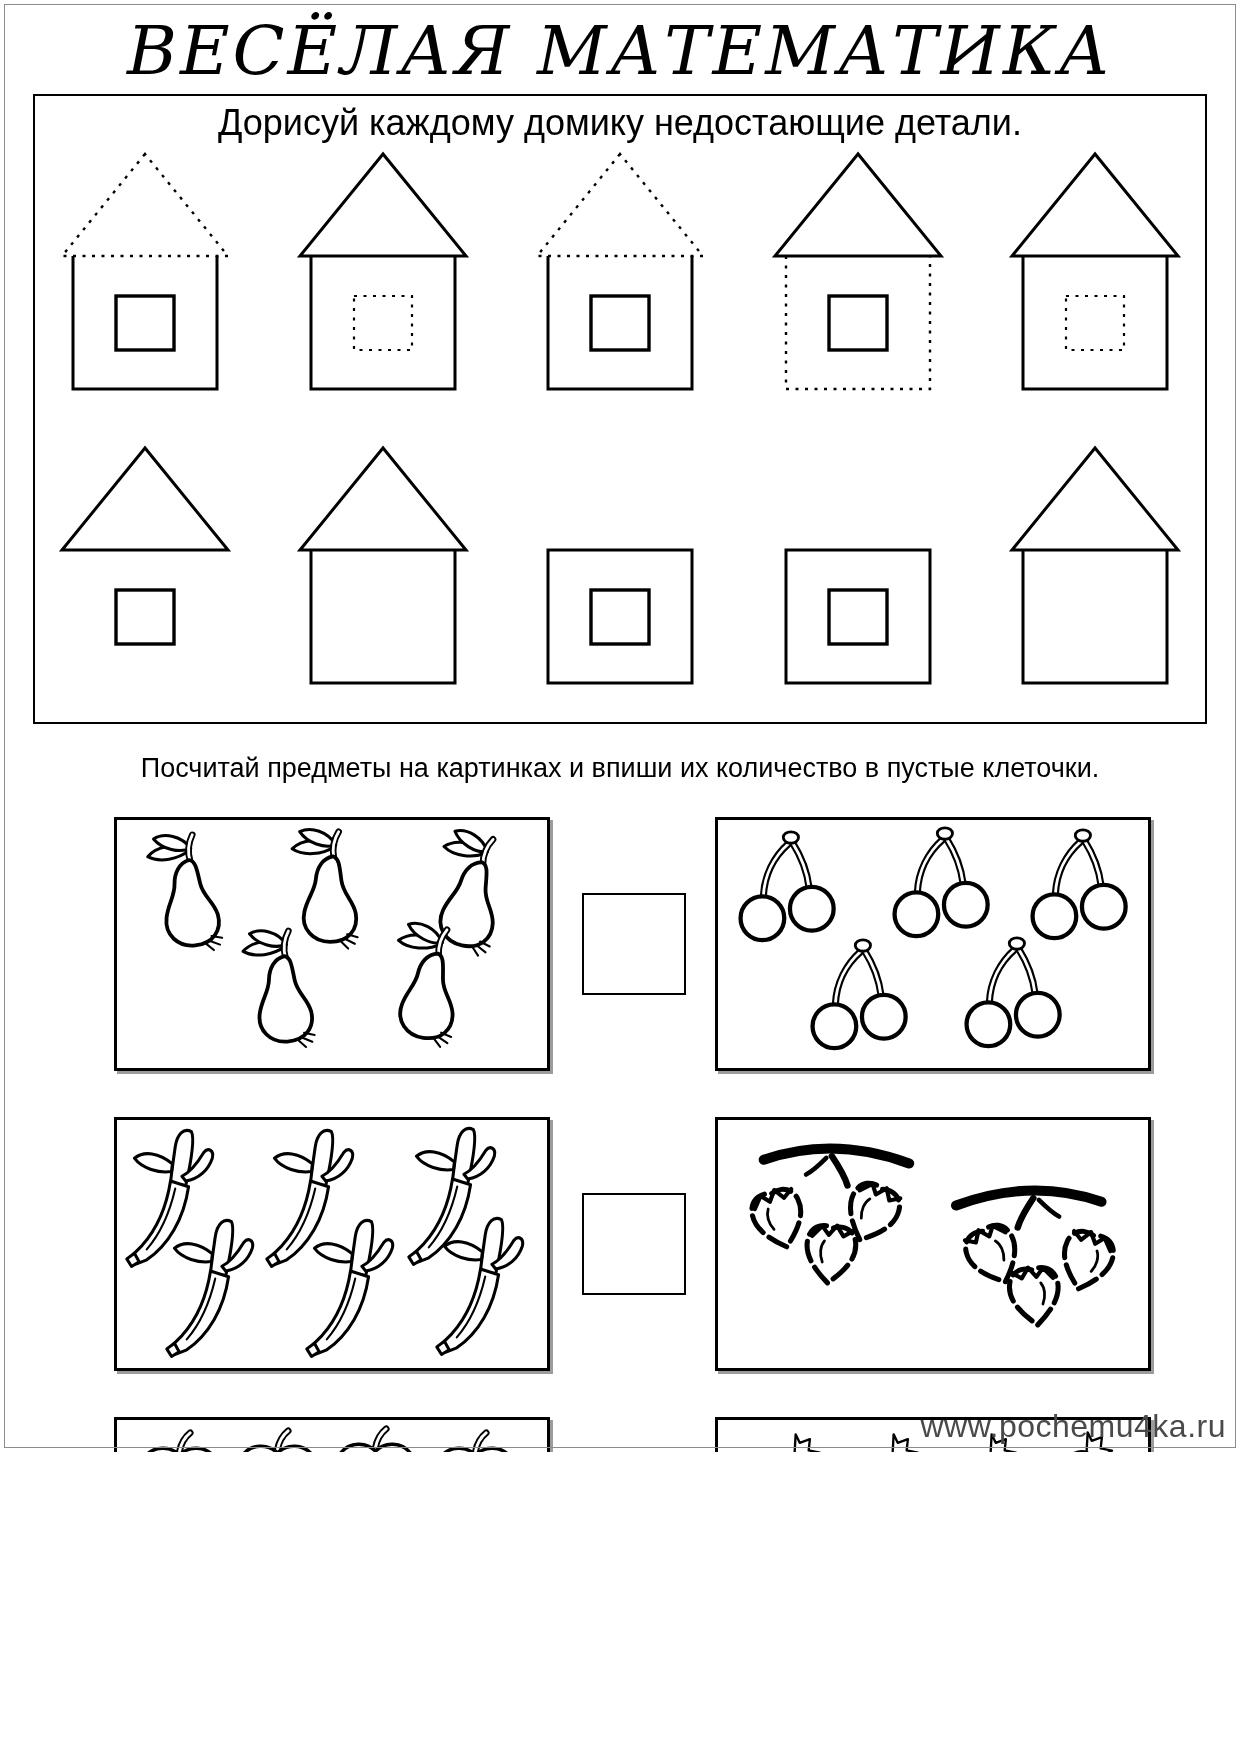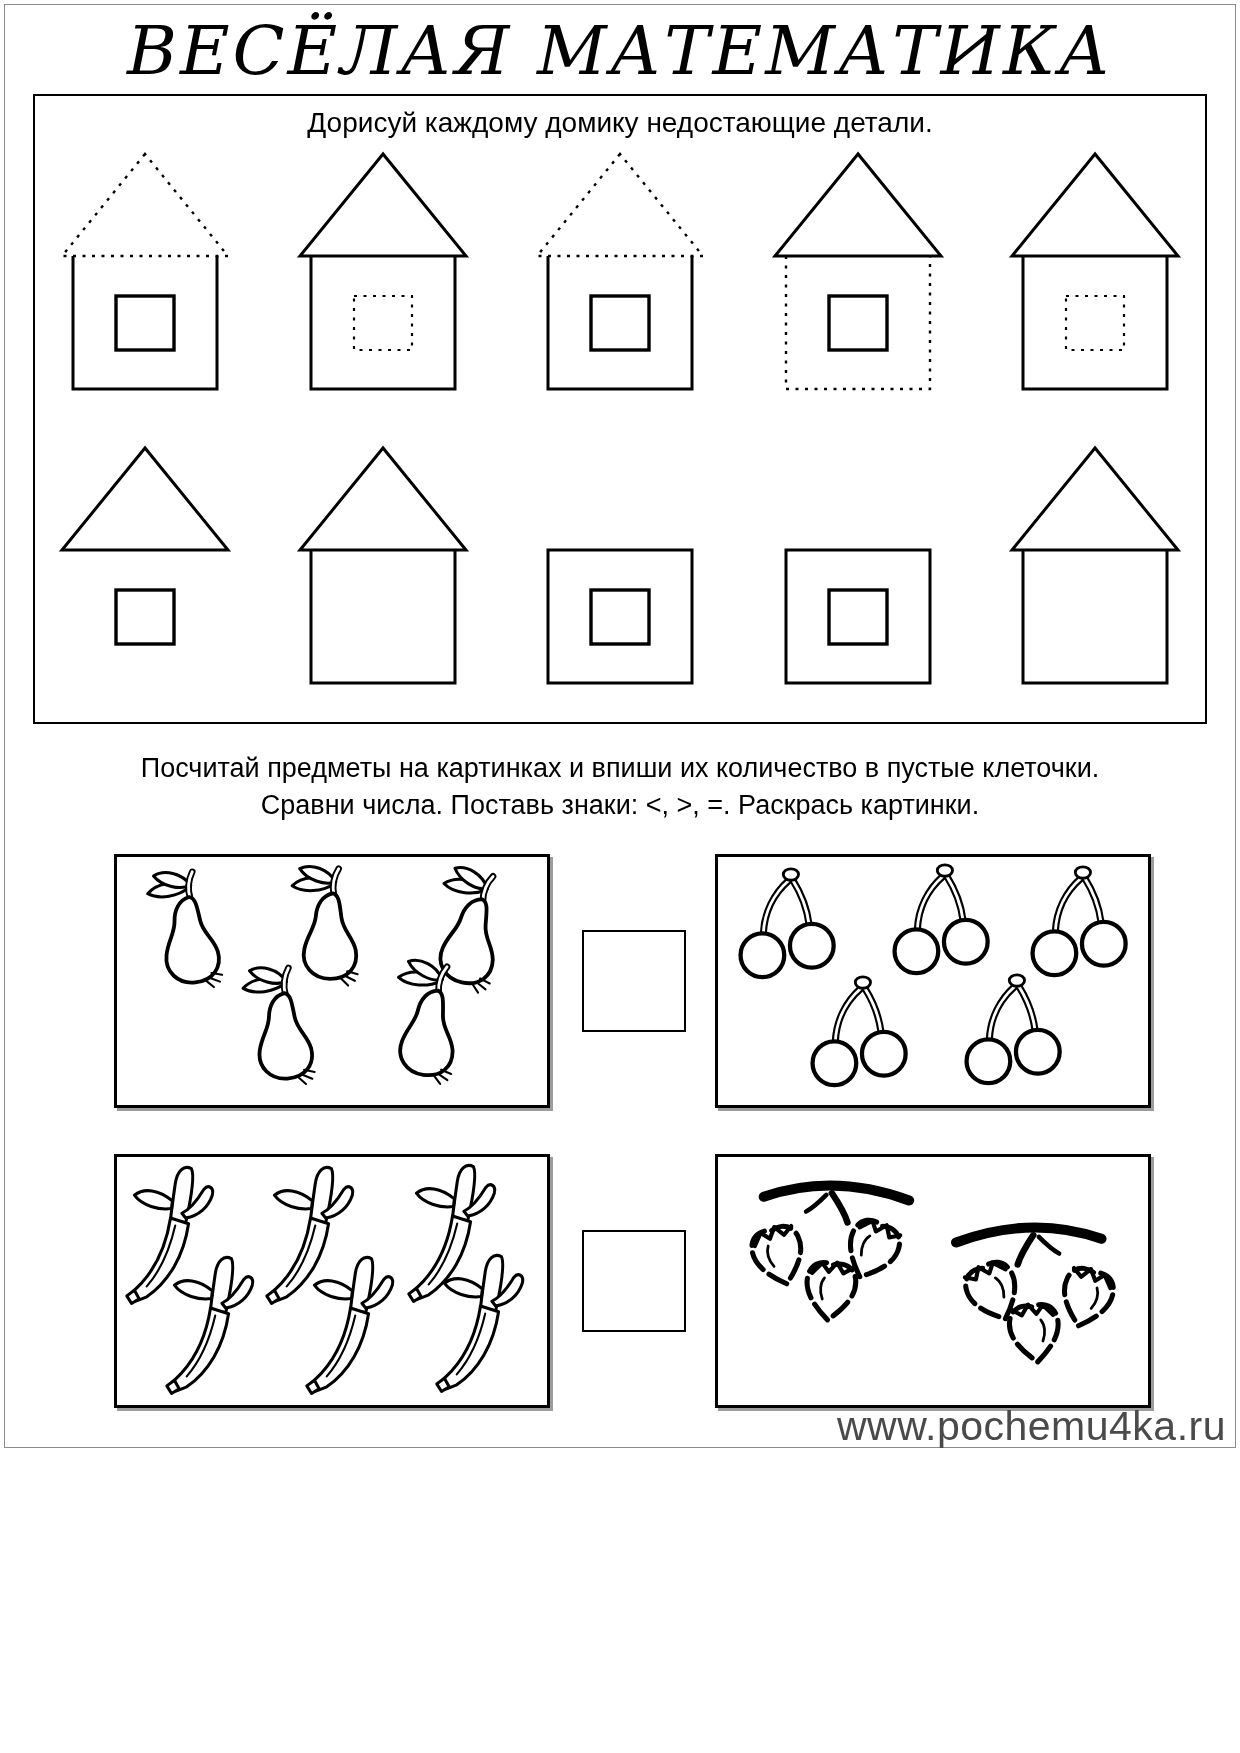--- a/index.html
+++ b/index.html
@@ -2,37 +2,37 @@
 <html><head>
 <meta charset="utf-8">
 <style>
   html,body{margin:0;padding:0;background:#ffffff;}
   .page{position:relative;width:1240px;height:1452px;background:#ffffff;color:#000;
         font-family:"Liberation Sans",sans-serif;overflow:hidden;}
   .page-frame{position:absolute;inset:4px;border:1px solid #8b8b8b;pointer-events:none;}
   .title{margin:0;padding-top:12px;text-align:center;font-family:"DejaVu Serif",serif;
          font-style:italic;font-weight:normal;font-size:68px;line-height:78px;letter-spacing:3px;}
   .houses-box{box-sizing:border-box;margin:4px 33px 0 33px;height:630px;border:2px solid #000;background:#fff;}
-  .houses-instruction{text-align:center;font-size:28px;line-height:34px;margin:10px 0 0 0;}
+  .houses-instruction{text-align:center;font-size:36px;line-height:34px;margin:10px 0 0 0;}
   .house-row{display:flex;justify-content:space-between;padding:0 15px;margin-top:6px;}
   .house-row.second{margin-top:44px;}
   .house{width:190px;height:250px;display:block;}
   .ln{fill:none;stroke:#000;stroke-width:3;}
   .ln.dashed{stroke-width:2.4;stroke-dasharray:3 6.5;}
   .win{stroke-width:3.4;}
   .win.dashed{stroke-width:2.2;stroke-dasharray:3 6.5;}
   .counting-instruction{text-align:center;font-size:27px;line-height:37px;margin-top:26px;}
   .comp-row{display:flex;align-items:center;margin:46px 0 0 114px;}
   .comp-row:first-child{margin-top:30px;}
   .fruit-frame{box-sizing:border-box;width:436px;height:254px;border:3px solid #000;background:#fff;
                box-shadow:3px 3px 0 #9c9c9c;flex:0 0 auto;}
   .fruit-frame svg{width:100%;height:100%;display:block;}
   .answer-cell{box-sizing:border-box;width:104px;height:102px;border:2.5px solid #000;background:#fff;
                margin-left:32px;margin-right:29px;flex:0 0 auto;}
-  .footer{position:absolute;right:14px;bottom:6px;font-size:41px;line-height:40px;color:#4a4a4a;letter-spacing:0.5px;}
+  .footer{position:absolute;right:14px;bottom:6px;font-size:32px;line-height:40px;color:#4a4a4a;letter-spacing:0.5px;}
   .defs-svg{position:absolute;width:0;height:0;overflow:hidden;}
 </style>
 </head>
 <body>
 
 <div class="page">
   <div class="page-frame"></div>
 
   <h1 class="title">ВЕСЁЛАЯ МАТЕМАТИКА</h1>
 
@@ -87,21 +87,20 @@
             <polygon points="95,8 12,110 178,110" class="ln"></polygon>
             <path d="M23,110 L23,243 L167,243 L167,110" class="ln"></path>
           </svg>
         </div>
       </div>
   </section>
 
   <section>
     <div class="counting-instruction">
       <div>Посчитай предметы на картинках и впиши их количество в пустые клеточки.</div>
-      <div>Сравни числа. Поставь знаки: &lt;, &gt;, =. Раскрась картинки.</div>
     </div>
     <div>
         <div class="comp-row">
           <div class="fruit-frame">
             <svg viewBox="0 0 430 248">
               <use href="#sym-pear" transform="translate(18,10) scale(0.95) rotate(-6,55,70)"></use>
               <use href="#sym-pear" transform="translate(158,6) scale(0.95)"></use>
               <use href="#sym-pear" transform="translate(300,10) scale(0.95) rotate(12,55,70)"></use>
               <use href="#sym-pear" transform="translate(112,106) scale(0.95) rotate(-4,55,70)"></use>
               <use href="#sym-pear" transform="translate(258,102) scale(0.95) rotate(8,55,70)"></use>

